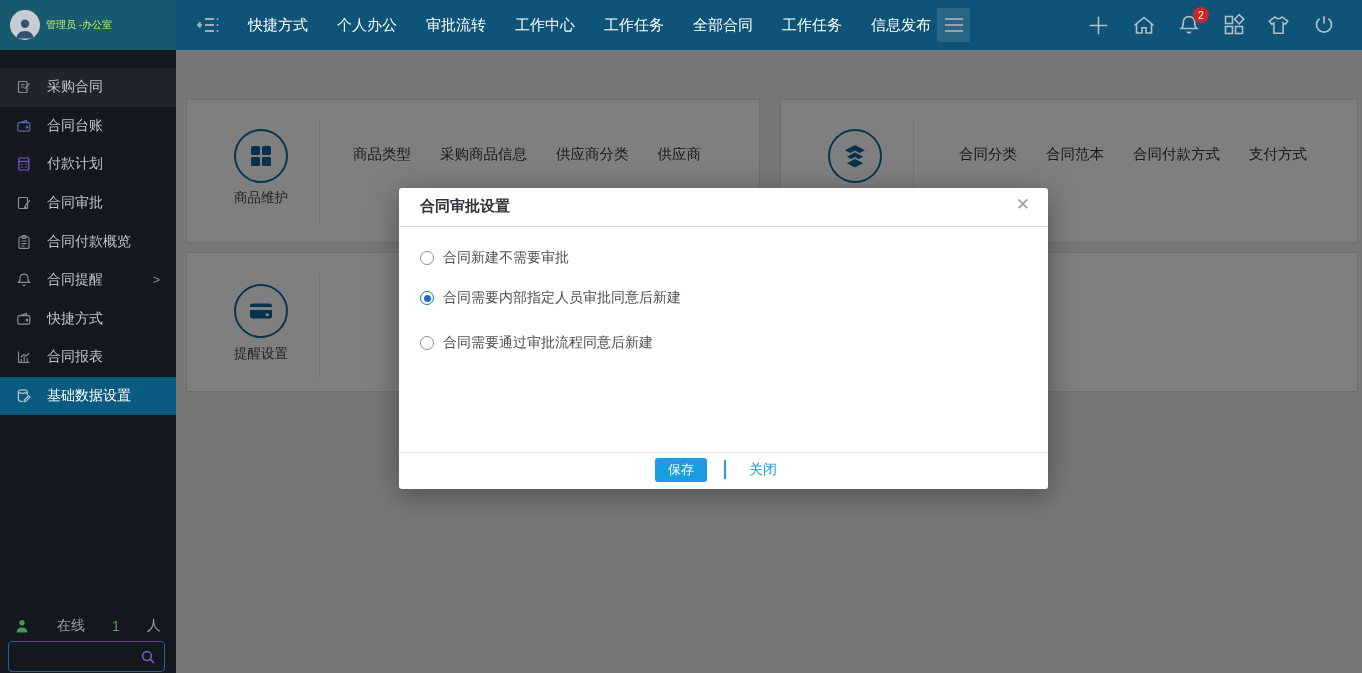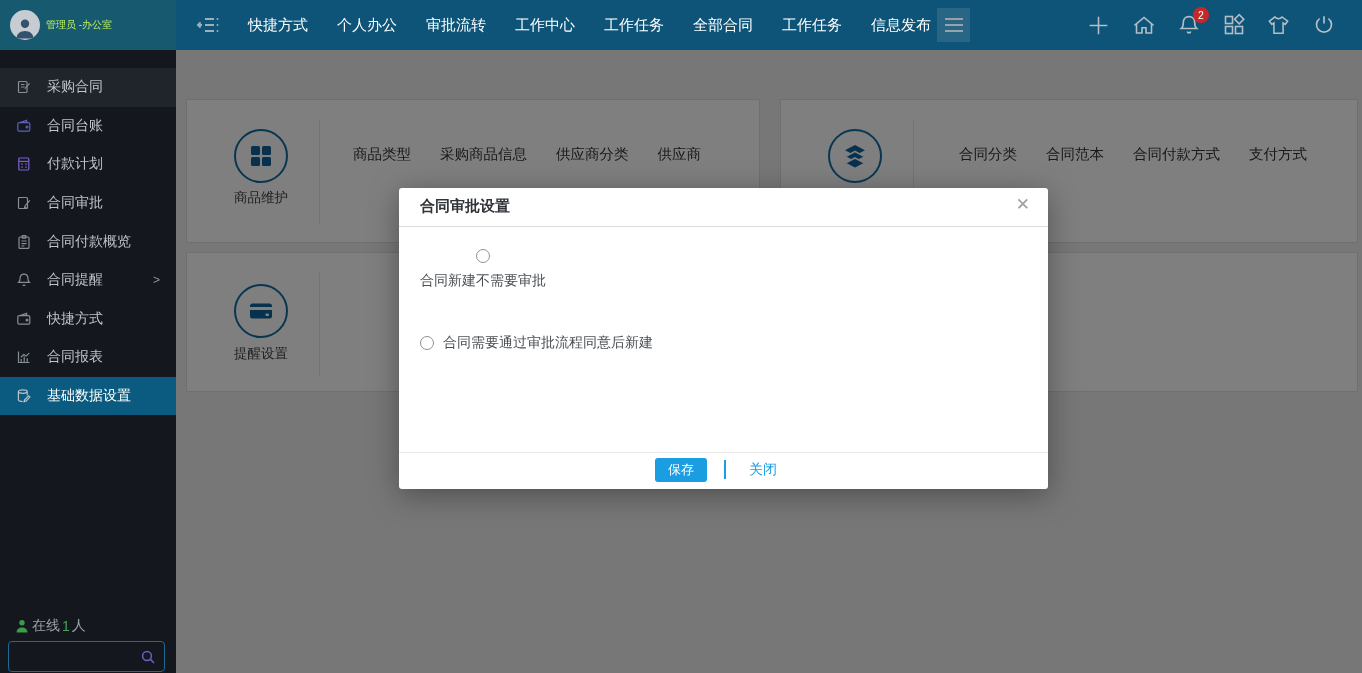--- a/index.html
+++ b/index.html
@@ -27,21 +27,21 @@
   .sidebar { position:absolute; left:0; top:68px; width:176px; height:668px; background:#14171d; z-index:3; }
   .side-item { height:38.6px; display:flex; align-items:center; padding-left:16px; cursor:pointer; }
   .side-item .sic { width:16px; height:16px; color:#878e96; flex:none; }
   .side-item span.lbl { margin-left:15px; font-size:14px; color:#bfc5cb; white-space:nowrap; }
   .side-item.first { background:#20252c; }
   .side-item.active { background:#0b5b80; }
   .side-item.active span.lbl { color:#fff; }
   .side-item.active .sic { color:#b9c3ca; }
   .sic.purple { color:#5c63b8; } .sic.violet { color:#7a5fd0; } .sic.teal { color:#27a6ad; }
   .chev { margin-left:auto; margin-right:16px; color:#8d949b; font-size:12px; }
-  .online { position:absolute; left:14px; top:549px; display:flex; align-items:center; gap:2px; font-size:14px; color:#9aa1a8; }
+  .online { position:absolute; left:14px; top:549px; display:flex; align-items:center; gap:27px; font-size:14px; color:#9aa1a8; }
   .online .cnt { color:#44a659; }
   .searchbox { position:absolute; left:8px; top:573px; width:157px; height:31px; border:1px solid #1a6a93; border-radius:4px; }
   .searchbox .mag { position:absolute; right:8px; top:7px; width:16px; height:16px; color:#6c60c4; cursor:pointer; }
 
   
   .content { position:absolute; left:176px; top:50px; width:1186px; height:623px; background:#efefef; }
   .c-header { position:absolute; left:0; top:0; width:100%; height:40px; background:#f5f6f6; border-bottom:1px solid #e2e2e2; }
   .doc-ic { position:absolute; left:18px; top:10px; width:16px; height:20px; }
   .page-title { position:absolute; left:46px; top:0; line-height:40px; font-size:14.5px; font-weight:bold; color:#3f454a; }
   .star { position:absolute; right:34px; top:8px; font-size:18px; color:#8f9498; cursor:pointer; }
@@ -66,21 +66,21 @@
 
   .overlay { position:absolute; inset:0; background:rgba(0,0,0,0.5); z-index:5; }
 
   
   .modal { position:absolute; left:355px; top:188px; width:649px; height:301px; background:#fff;
     border-radius:3px; box-shadow:0 6px 30px rgba(0,0,0,0.35); z-index:10;margin-left:44px; }
   .m-title { position:absolute; left:21px; top:9px; font-size:15px; font-weight:bold; color:#303438; }
   .m-close { position:absolute; right:18px; top:6px; font-size:17px; color:#9aa0a5; cursor:pointer; }
   .m-hr { position:absolute; left:0; top:38px; width:100%; border-top:1px solid #dcdcdc; }
   .opt { position:absolute; left:21px; display:flex; align-items:center; gap:9px; cursor:pointer; }
-  .opt-1 { top:61px;flex-direction:column; } .opt-2 { top:101px; } .opt-3 { top:146px; }
+  .opt-1 { top:61px; } .opt-2 { top:101px; } .opt-3 { top:146px; }
   .radio { width:14px; height:14px; border:1px solid #8c9196; border-radius:50%; flex:none;
     display:flex; align-items:center; justify-content:center; background:#fff; }
   .radio.on { border-color:#1a73c0; }
   .radio.on i { display:block; width:7px; height:7px; border-radius:50%; background:#1a73c0; }
   .opt span { font-size:14px; color:#4a4f54; }
   .f-hr { position:absolute; left:0; top:264px; width:100%; border-top:1px solid #e8e8e8; }
   .save-btn { position:absolute; left:256px; top:270px; width:52px; height:24px; background:#1b9de2; color:#fff;
     font-size:13px; border:none; border-radius:3px; display:flex; align-items:center; justify-content:center; cursor:pointer; }
   .f-div { position:absolute; left:325px; top:272px; width:2px; height:19px; background:#1b9de2; }
   .close-link { position:absolute; left:350px; top:273px; font-size:14px; color:#1b9de2; cursor:pointer; }
@@ -344,20 +344,26 @@
 
 <div class="modal">
   <span class="m-title">合同审批设置</span>
   <span class="m-close">✕</span>
   <div class="m-hr"></div>
 
   <div class="opt opt-1">
     <span class="radio"></span>
     <span>合同新建不需要审批</span>
   </div>
+  <div class="opt opt-2">
+    <span class="radio on">
+        <i></i>
+      </span>
+    <span>合同需要内部指定人员审批同意后新建</span>
+  </div>
   <div class="opt opt-3">
     <span class="radio"></span>
     <span>合同需要通过审批流程同意后新建</span>
   </div>
 
   <div class="f-hr"></div>
   <button class="save-btn">保存</button>
   <div class="f-div"></div>
   <span class="close-link">关闭</span>
 </div>

